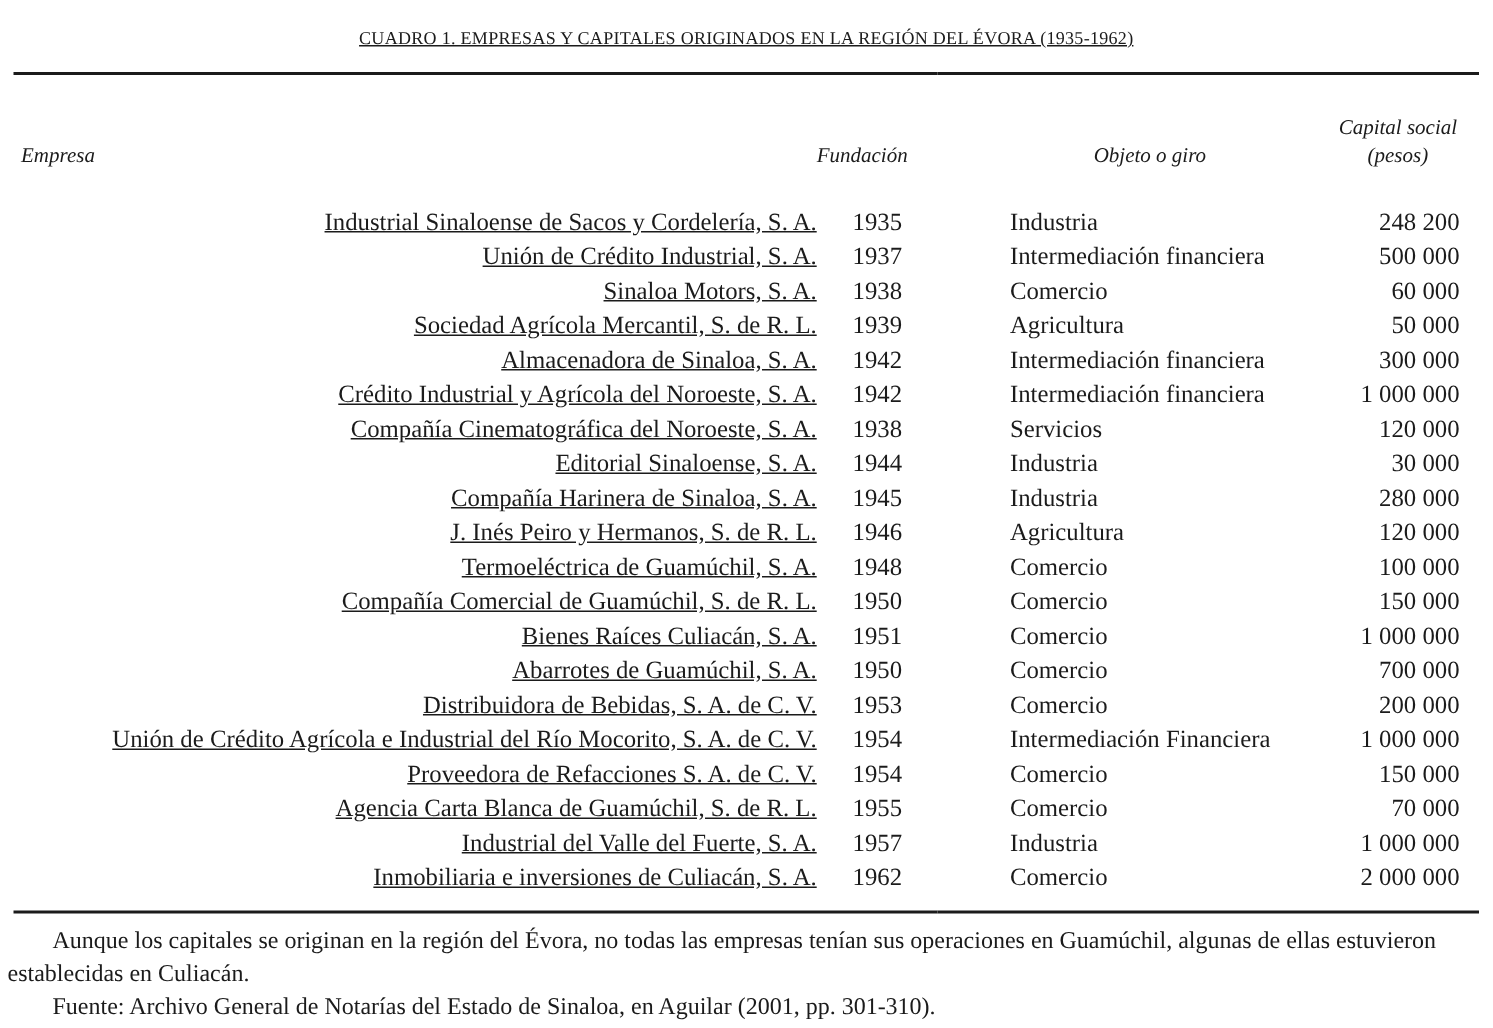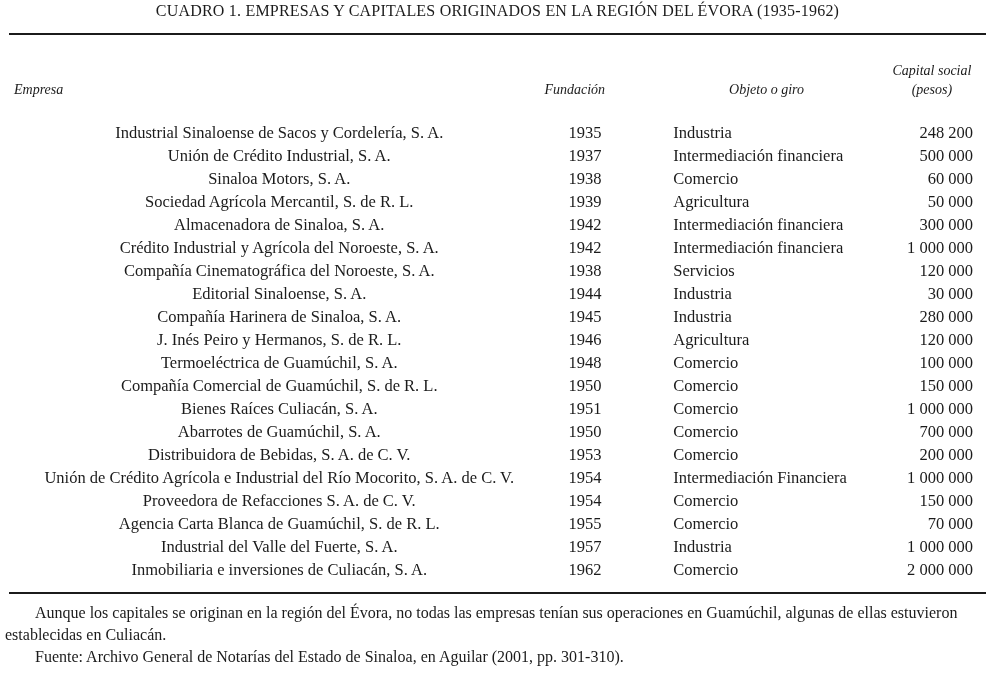--- a/index.html
+++ b/index.html
@@ -10,25 +10,27 @@
     font-family: "Liberation Serif", "DejaVu Serif", serif;
     -webkit-font-smoothing: antialiased;
   }
   .page {
     position: relative;
     width: 995px; height: 685px;
     overflow: hidden;
     background: #ffffff;
   }
   .title {
+    padding-top: 15px;
     text-align: center;
-    font-size: 16px;
+    font-size: 12px;
     line-height: 21px;
     letter-spacing: 0.2px;
     white-space: nowrap;
+    text-decoration: underline;
   }
   .table-wrap { margin: 12px 9px 0 9px; }
   table.data {
     width: 100%;
     border-collapse: collapse;
     table-layout: fixed;
     border-top: 2px solid #1b1b1b;
     border-bottom: 2px solid #1b1b1b;
     font-size: 16.5px;
   }
@@ -50,21 +52,21 @@
   thead td.h-capital  { text-align: center; }
   tbody td {
     height: 23px;
     padding: 0;
     line-height: 23px;
     white-space: nowrap;
     overflow: visible;
   }
   tbody tr:first-child td { padding-top: 13px; }
   tbody tr:last-child  td { padding-bottom: 11px; }
-  td.c-empresa  { text-align: center;   padding-left: 5px; }
+  td.c-empresa  { text-align: right;   padding-left: 5px; text-decoration: underline; }
   td.c-fundacion{ text-align: center; }
   td.c-objeto   { text-align: left;   padding-left: 48px; }
   td.c-capital  { text-align: right;  padding-right: 13px; }
   .notes {
     margin: 8px 12px 0 5px;
     font-size: 16px;
     line-height: 22px;
   }
   .notes p { margin: 0; text-indent: 30px; }
 </style>

